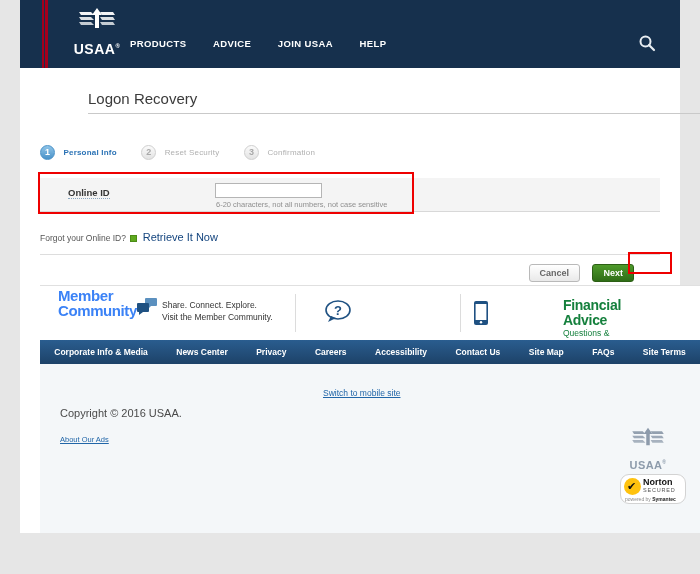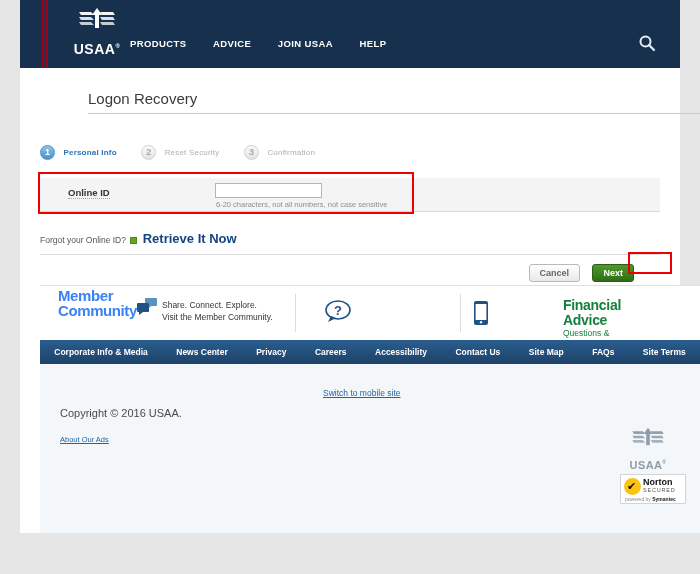--- a/index.html
+++ b/index.html
@@ -191,23 +191,23 @@
   .forgot .gicon {
     display: inline-block;
     width: 7px; height: 7px;
     background: #5fa91e;
     border: 1px solid #4c8c17;
     vertical-align: middle;
     margin: 0 3px 1px 2px;
   }
   .forgot a {
     color: #13447e;
-    font-weight: bold;
+    font-weight: normal;
     text-decoration: none;
-    font-size: 13px;
+    font-size: 11px;
   }
   
   .btn-bar {
     position: absolute;
     left: 20px; top: 186px;
     width: 620px; height: 34px;
     border-top: 1px solid #dddddd;
     text-align: right;
     padding-top: 8px;
   }
@@ -342,21 +342,21 @@
     letter-spacing: 0.4px;
     margin-top: 1px;
   }
   .foot-usaa .wordmark sup { font-size: 5px; vertical-align: super; }
   .norton {
     position: absolute;
     left: 580px; top: 110px;
     width: 66px; height: 30px;
     background: #ffffff;
     border: 1px solid #d3d3d3;
-    border-radius: 1px;
+    border-radius: 9px;
   }
   .norton-check {
     position: absolute;
     left: 3px; top: 3px;
     width: 17px; height: 17px;
     border-radius: 50%;
     background: #ffc20e;
   }
   .norton-check:after {
     content: "\2714";

